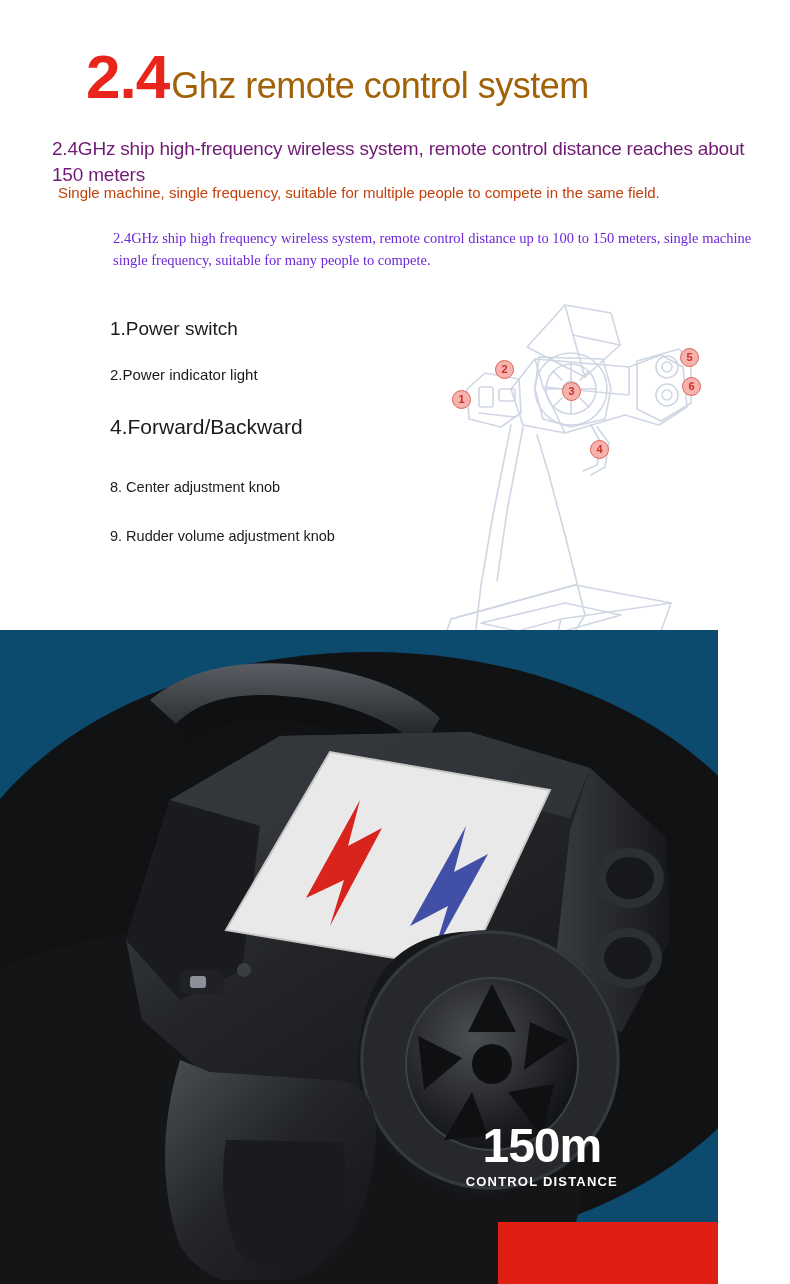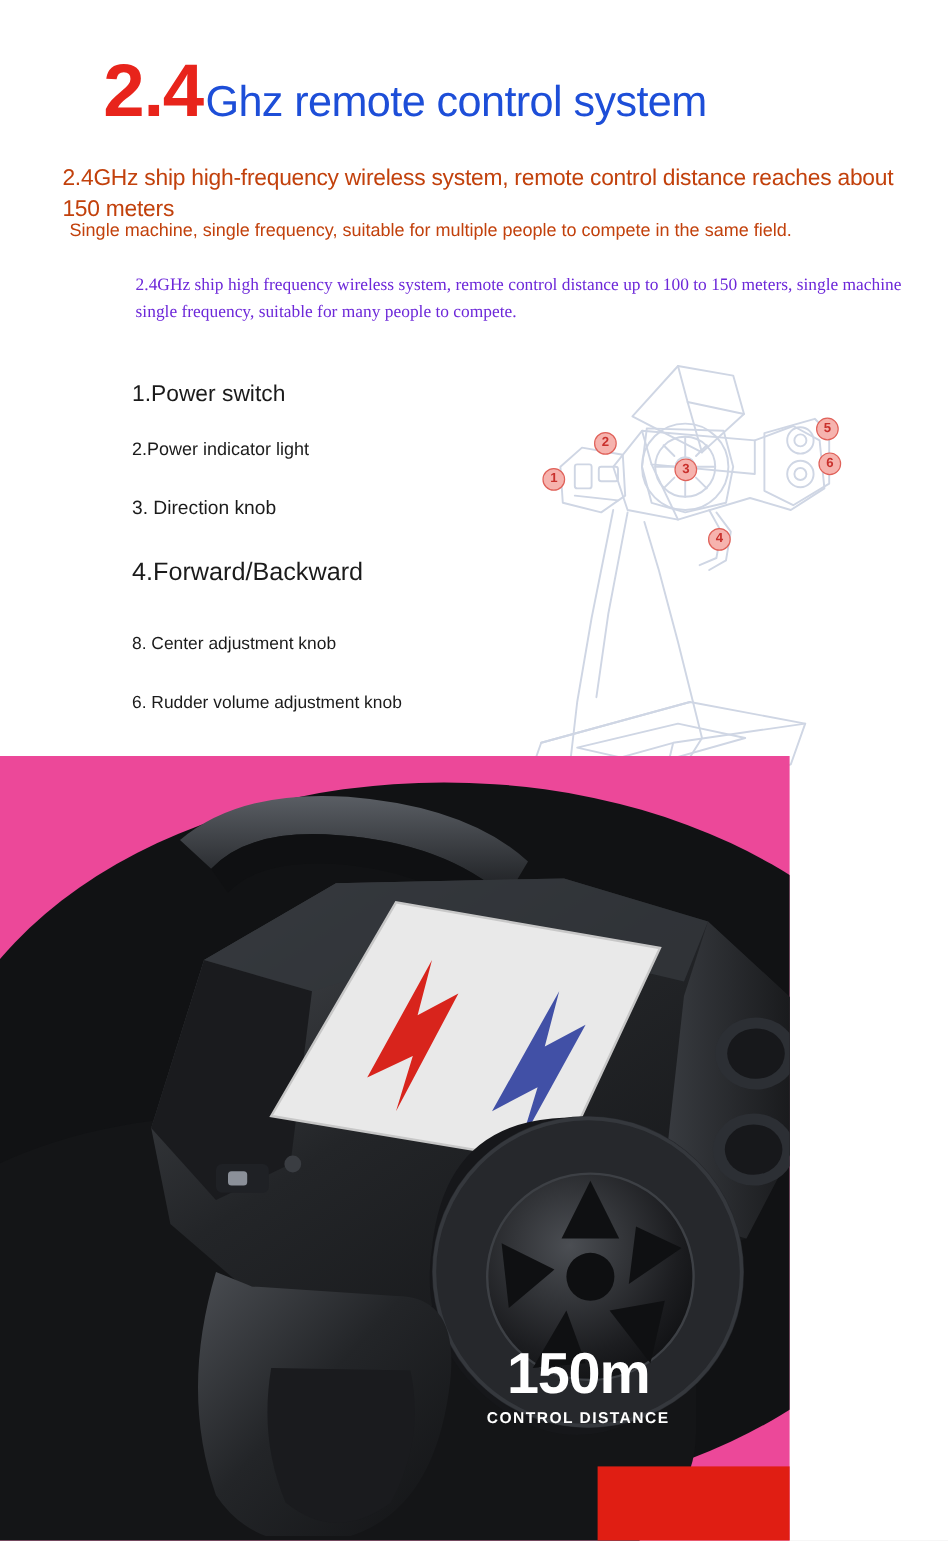--- a/index.html
+++ b/index.html
@@ -26,33 +26,33 @@
   .headline .big {
     font-size: 62px;
     font-weight: 700;
     color: #e8241b;
     letter-spacing: -1px;
     line-height: 0.95;
   }
   .headline .rest {
     font-size: 36px;
     font-weight: 400;
-    color: #1d4ed8;
+    color: #a16207;
     margin-left: 2px;
     letter-spacing: -0.5px;
   }
 
   
   .sub1 {
     position: absolute;
     left: 52px; top: 136px;
     width: 700px;
     font-size: 19px;
     line-height: 1.35;
-    color: #c2410c;
+    color: #701a75;
     letter-spacing: -0.2px;
   }
   .sub2 {
     position: absolute;
     left: 58px; top: 182px;
     width: 640px;
     font-size: 15px;
     line-height: 1.45;
     color: #c2410c;
   }
@@ -104,23 +104,23 @@
     display: flex;
     align-items: center;
     justify-content: center;
     line-height: 1;
   }
 
   
   .photo {
     position: absolute;
     left: 0; top: 630px;
-    width: 658px; height: 654px;
+    width: 718px; height: 654px;
     overflow: hidden;
-    background: #ec4899;
+    background: #0c4a6e;
   }
   .blob {
     position: absolute;
     left: -60px; top: 22px;
     width: 860px; height: 600px;
     background: #111214;
     border-radius: 50%;
   }
   .blob2 {
     position: absolute;
@@ -172,24 +172,23 @@
   <span class="rest">Ghz remote control system</span>
 </div>
 
 <div class="sub1">2.4GHz ship high-frequency wireless system, remote control distance reaches about 150 meters</div>
 <div class="sub2">Single machine, single frequency, suitable for multiple people to compete in the same field.</div>
 <div class="sub3">2.4GHz ship high frequency wireless system, remote control distance up to 100 to 150 meters, single machine single frequency, suitable for many people to compete.</div>
 
 <div class="features">
   <div class="feat f1">1.Power switch</div>
   <div class="feat f2">2.Power indicator light</div>
-  <div class="feat f3">3. Direction knob</div>
   <div class="feat f4">4.Forward/Backward</div>
   <div class="feat f5">8. Center adjustment knob</div>
-  <div class="feat f6">6. Rudder volume adjustment knob</div>
+  <div class="feat f6">9. Rudder volume adjustment knob</div>
 </div>
 
 <div class="lineart">
   <svg width="310" height="390" viewBox="0 0 310 390" fill="none" stroke="#cfd6e4" stroke-width="1.6" stroke-linejoin="round" stroke-linecap="round">
 
     <path d="M112 62 L150 20 L196 28 L205 60 L170 92 Z"></path>
     <path d="M150 20 L158 50 L205 60"></path>
     <path d="M158 50 L170 92"></path>
 
     <path d="M96 104 L120 74 L214 82 L246 70 L268 82 L272 122 L244 140 L210 130 L150 148 L108 140 Z"></path>

